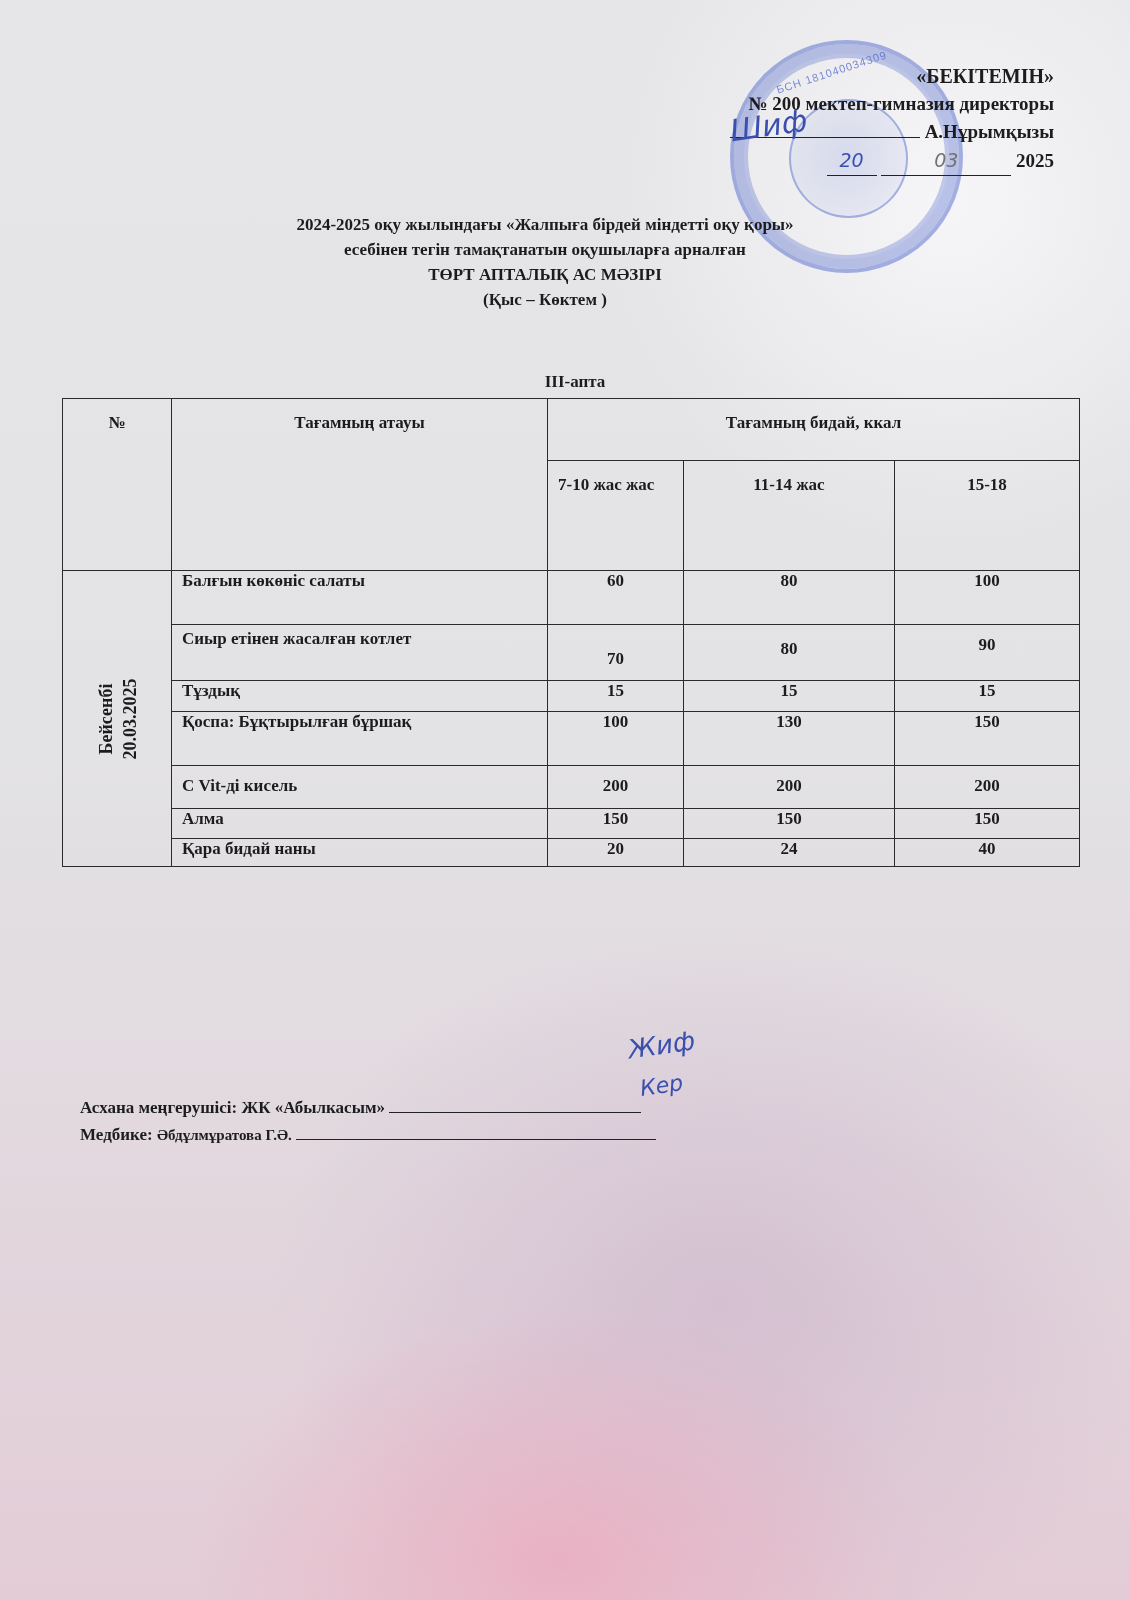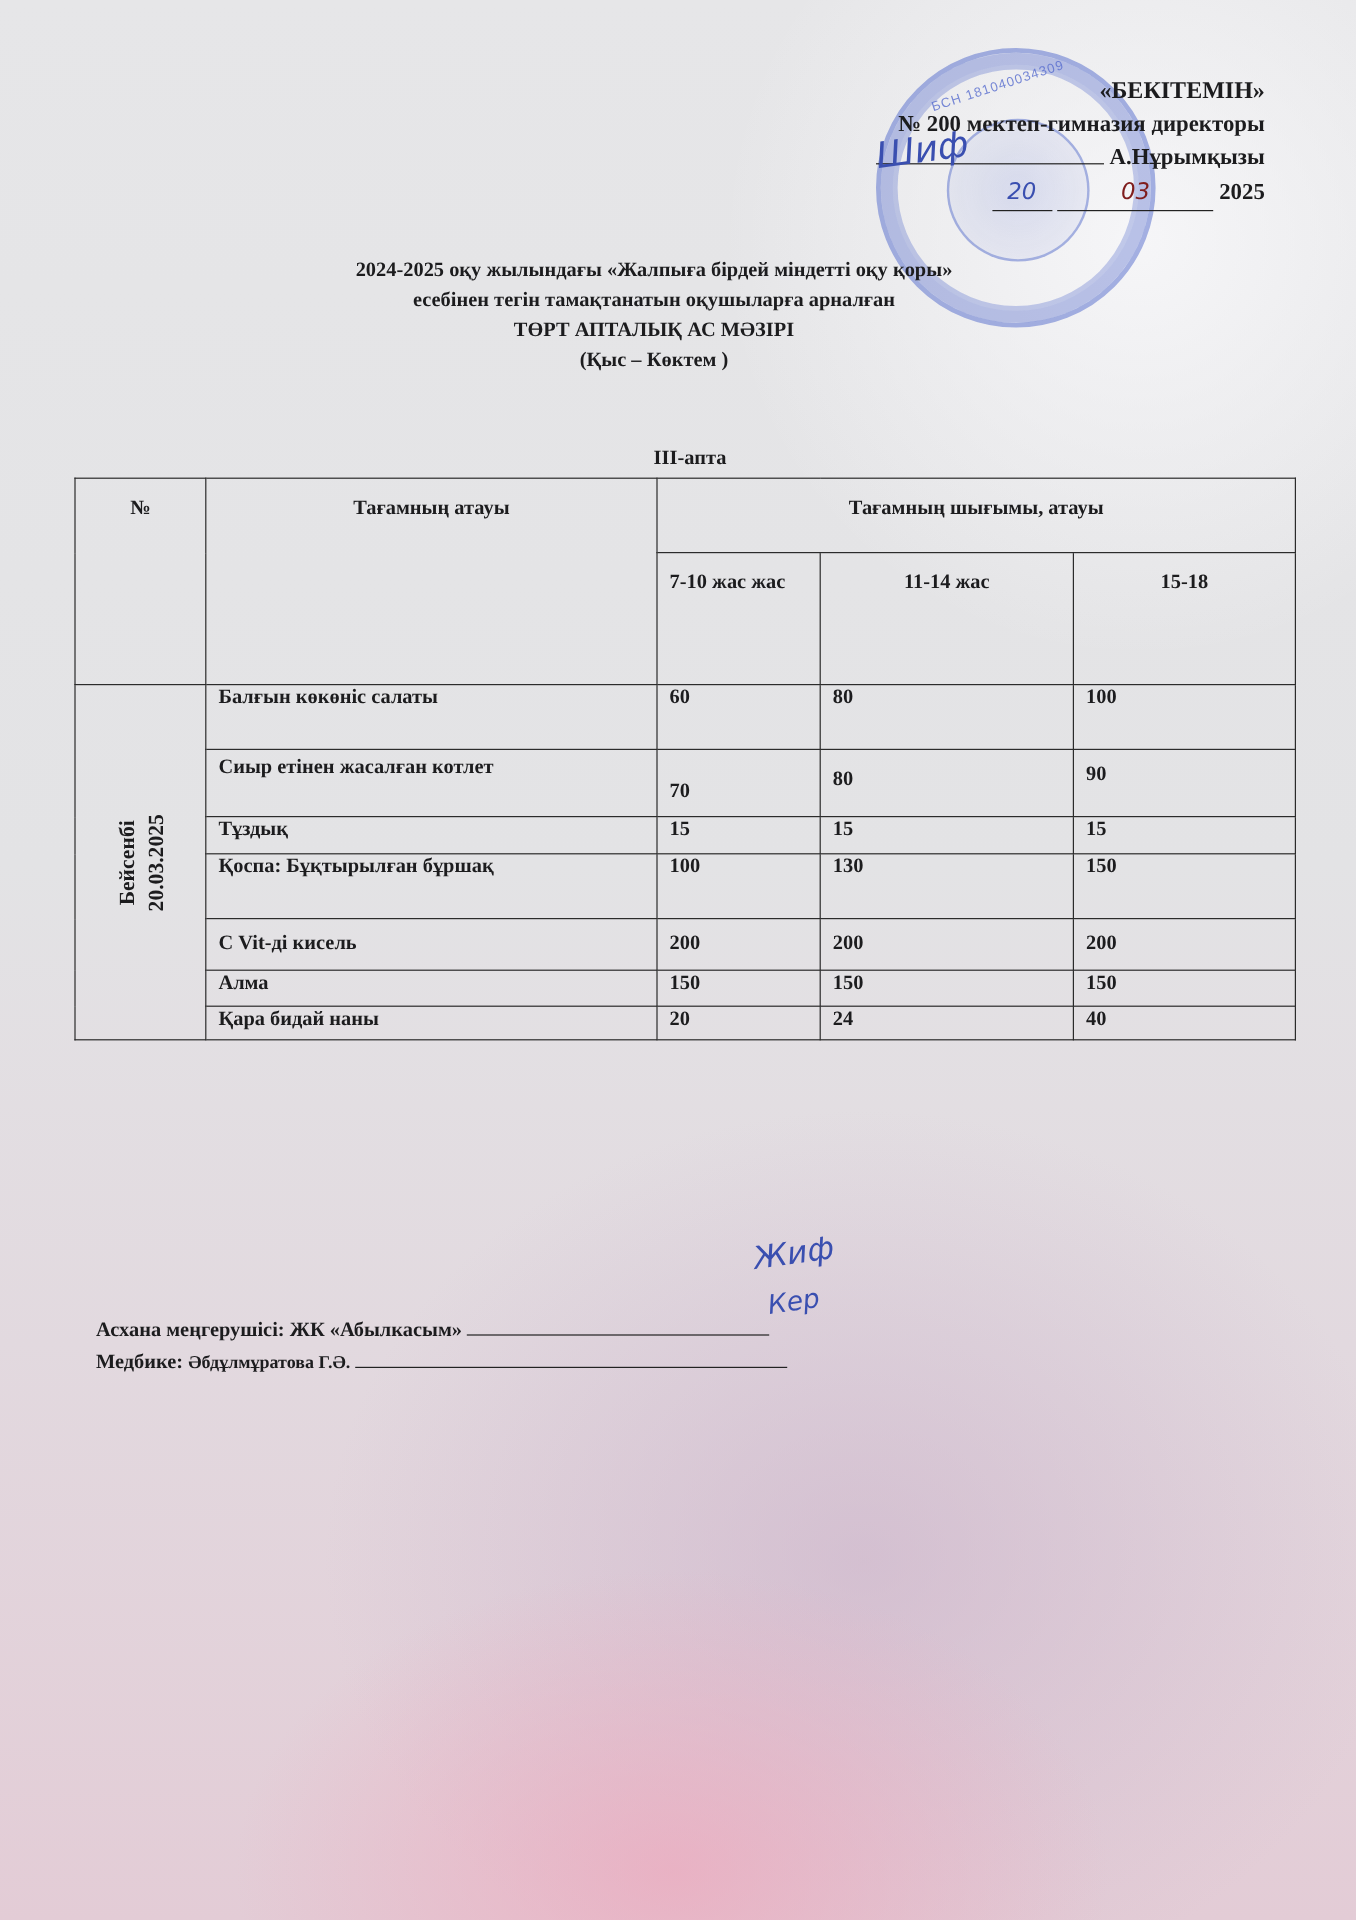--- a/index.html
+++ b/index.html
@@ -61,21 +61,21 @@
   .th-sub { height: 95px; padding-top: 12px; }
   .th-sub.left { text-align: left !important; width: 115px; }
   .day-cell {
     width: 88px; text-align: center; vertical-align: middle !important; padding: 0 !important;
   }
   .day-rot {
     display: inline-block; transform: rotate(-90deg); white-space: nowrap;
     font-size: 18px; line-height: 24px; text-align: center;
   }
   td.name { text-align: left; padding-top: 4px; }
-  td.num { padding-top: 4px; }
+  td.num { text-align: center; padding-top: 4px; }
   .signoffs {
     position: absolute; left: 80px; top: 1094px; font-weight: bold; font-size: 17px; line-height: 26px;
   }
   .signoffs .uline { display: inline-block; border-bottom: 1.5px solid #222; height: 18px; vertical-align: baseline; }
   .signoffs .small { font-size: 15px; }
 </style>
 </head>
 <body>
 
 <div class="stamp">
@@ -85,40 +85,40 @@
 
 <div class="approve">
   <div class="title">«БЕКІТЕМІН»</div>
   <div>№ 200 мектеп-гимназия директоры</div>
   <div>
     <span class="line" style="width:190px;"></span>
     <span>А.Нұрымқызы</span>
   </div>
   <div>
     <span class="line" style="width:50px; text-align:center;"><span style="font-family:'DejaVu Sans',sans-serif;font-style:italic;font-weight:normal;color:#3a4fb0;">20</span></span>
-    <span class="line" style="width:130px; text-align:center;"><span style="font-family:'DejaVu Sans',sans-serif;font-style:italic;font-weight:normal;color:#7f1d1d;">03</span></span>
+    <span class="line" style="width:130px; text-align:center;"><span style="font-family:'DejaVu Sans',sans-serif;font-style:italic;font-weight:normal;color:#737373;">03</span></span>
     <span>2025</span>
   </div>
 </div>
 <div class="signature" style="left:730px; top:108px;">Шиф</div>
 
 <div class="header-block">
   <div>2024-2025 оқу жылындағы  «Жалпыға бірдей міндетті оқу қоры»</div>
   <div>есебінен тегін тамақтанатын оқушыларға арналған</div>
   <div>ТӨРТ АПТАЛЫҚ АС МӘЗІРІ</div>
   <div>(Қыс – Көктем )</div>
 </div>
 <div class="week">ІІІ-апта</div>
 
 <table class="menu">
   <thead>
     <tr style="height:62px;">
       <th class="th-no" rowspan="2">№</th>
       <th class="th-name" rowspan="2">Тағамның атауы</th>
-      <th colspan="3">Тағамның шығымы, атауы</th>
+      <th colspan="3">Тағамның бидай, ккал</th>
     </tr>
     <tr>
       <th class="th-sub left">7-10 жас жас</th>
       <th class="th-sub" style="width:190px;">11-14 жас</th>
       <th class="th-sub">15-18</th>
     </tr>
   </thead>
   <tbody>
     <tr style="height:54px;">
       <td class="day-cell" rowspan="7">

